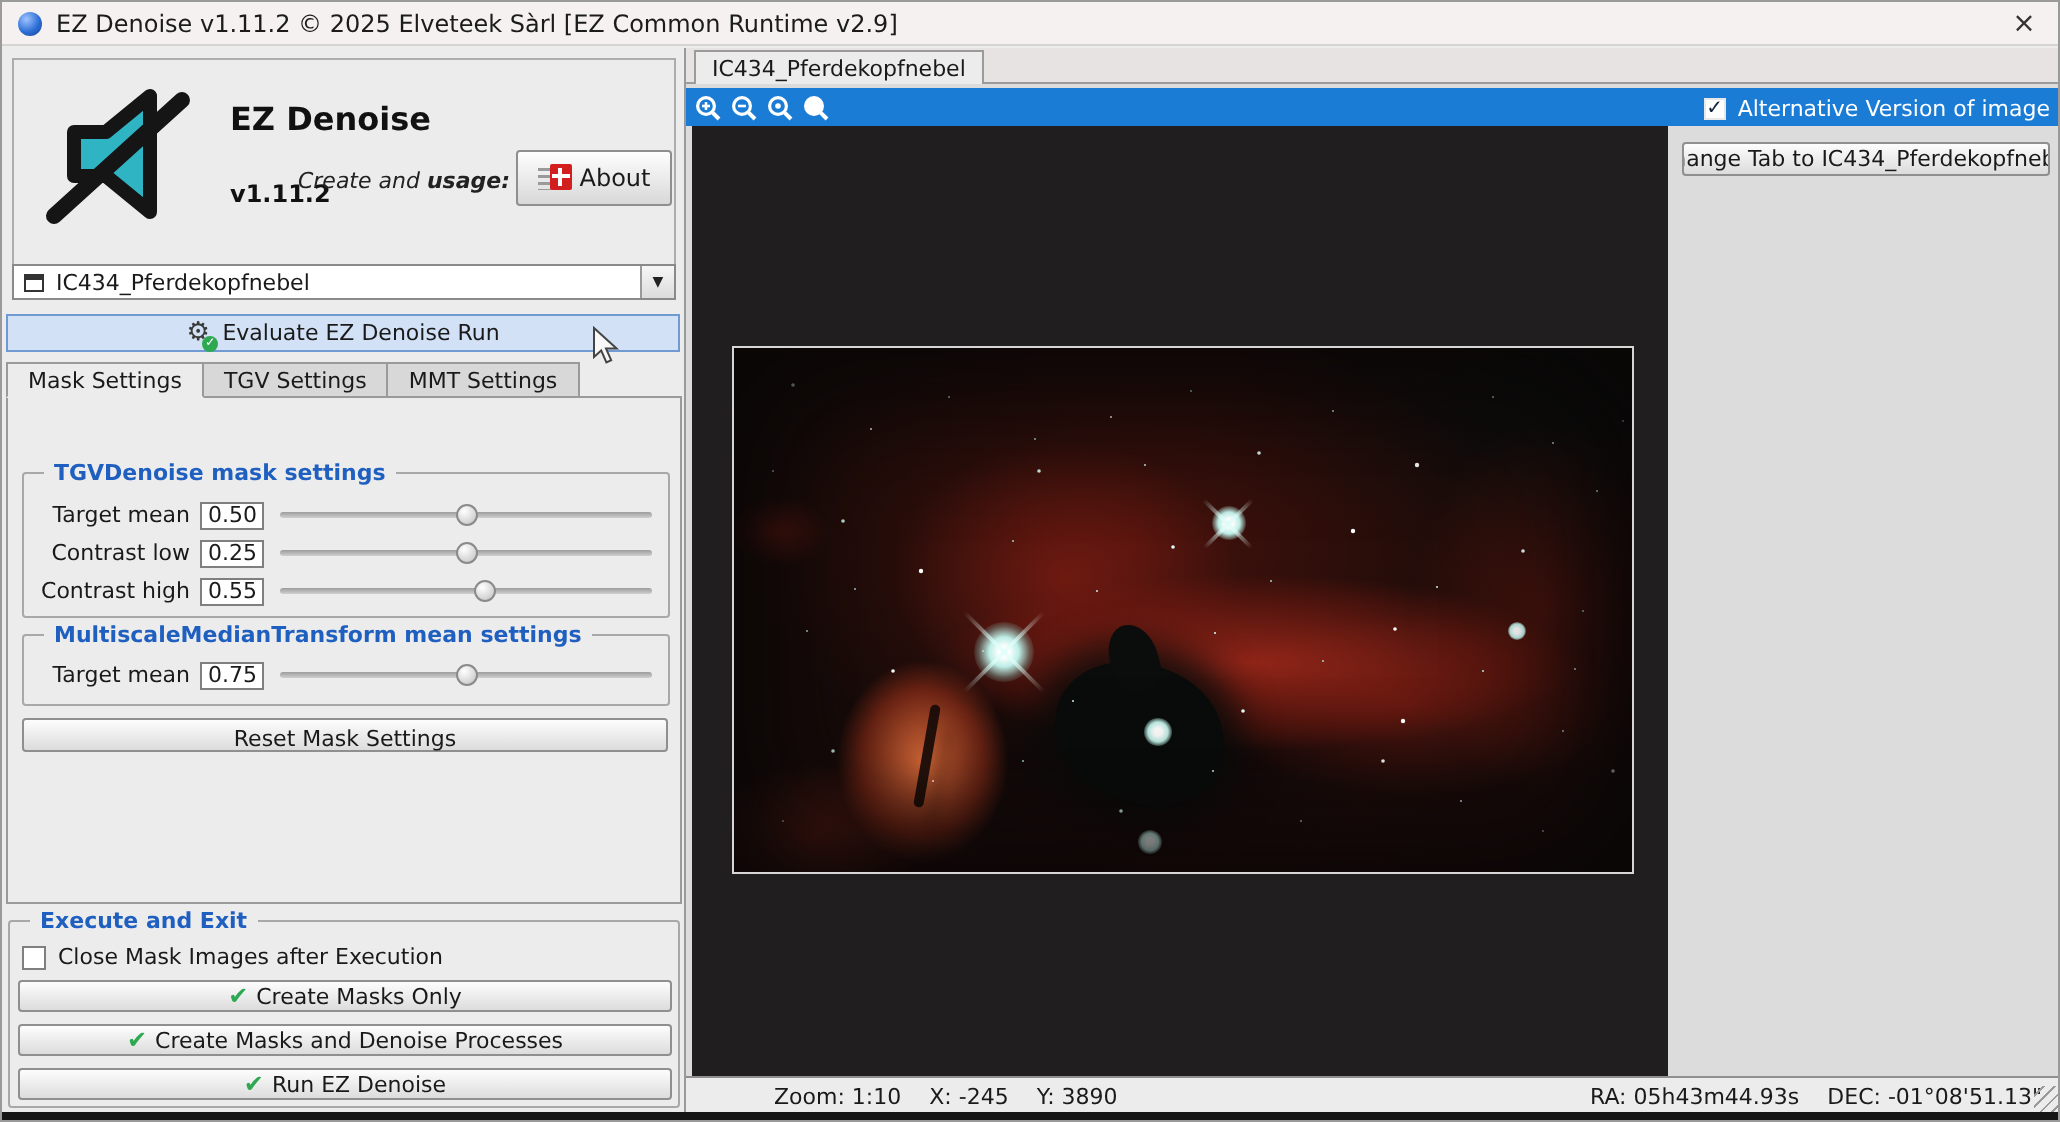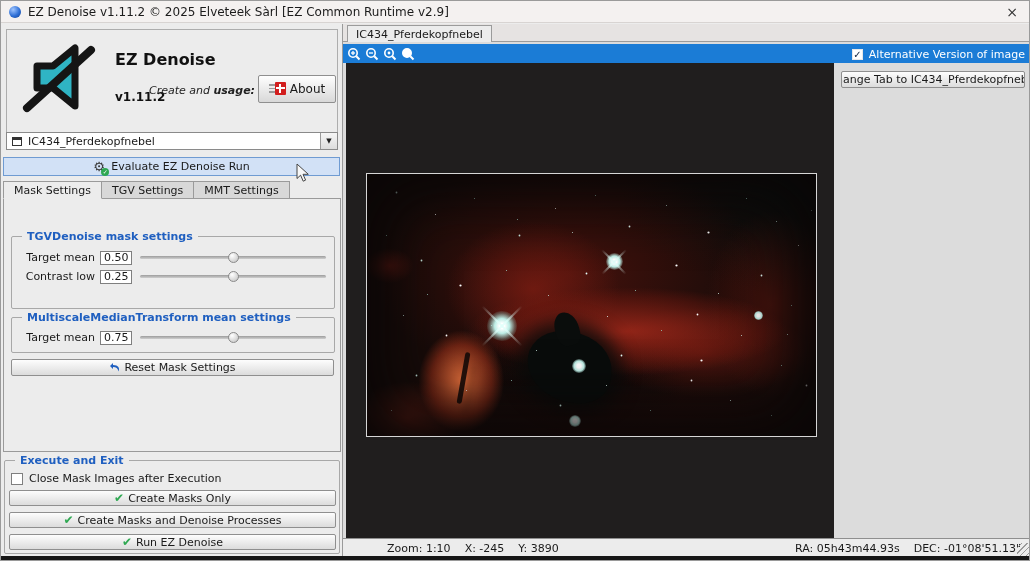--- a/index.html
+++ b/index.html
@@ -64,21 +64,21 @@
   .srow-input { width:32px; height:14px; background:#fff; border:1px solid #7f7f7f;
     display:flex; align-items:center; padding-left:3px; }
   .slider { position:relative; flex:1; height:15px; margin:0 8px 0 8px; }
   .slider::before { content:""; position:absolute; left:0; right:0; top:6px; height:3px;
     background:linear-gradient(#9c9c9c,#cfcfcf); border-radius:2px; }
   .slider-thumb { position:absolute; top:2px; width:11px; height:11px; border-radius:50%;
     background:radial-gradient(circle at 35% 30%, #ffffff, #cfcfcf 75%, #b5b5b5);
     border:1px solid #8a8a8a; margin-left:-5px; }
   .reset-btn { position:absolute; left:7px; top:160px; width:323px; height:17px;
     background:linear-gradient(#fdfdfd,#dcdcdc); border:1px solid #8f8f8f; border-radius:2px;
-    display:flex; align-items:center; justify-content:center; gap:3px; }
+    display:flex; align-items:center; justify-content:center; gap:3px;flex-direction:column; }
   .exec-group { position:absolute; left:2px; top:436px; width:336px; height:94px;
     border:1px solid #a8a8a8; border-radius:2px; }
   .chk-row { position:absolute; left:6px; top:11px; display:flex; align-items:center; gap:6px; }
   .chk-box { width:12px; height:12px; background:#fff; border:1px solid #7f7f7f;
     font-size:10px; line-height:11px; text-align:center; color:#1a2a4a; }
   .exec-btn { position:absolute; left:4px; width:327px; height:16px;
     background:linear-gradient(#fdfdfd,#dcdcdc); border:1px solid #8f8f8f; border-radius:2px;
     display:flex; align-items:center; justify-content:center; gap:4px; }
   .check-green { color:#2fa852; font-size:12px; line-height:12px; }
   
@@ -213,20 +213,27 @@
             <span class="slider-thumb" style="left: 50%;"></span>
           </span>
         </div>
         <div class="srow" style="top:32px;">
           <span class="srow-label">Contrast low</span>
           <span class="srow-input">0.25</span>
           <span class="slider">
             <span class="slider-thumb" style="left: 50%;"></span>
           </span>
         </div>
+        <div class="srow" style="top:51px;">
+          <span class="srow-label">Contrast high</span>
+          <span class="srow-input">0.55</span>
+          <span class="slider">
+            <span class="slider-thumb" style="left: 55%;"></span>
+          </span>
+        </div>
       </div>
 
       <div class="group" style="left:7px; top:118px; width:324px; height:36px;">
         <span class="group-legend">MultiscaleMedianTransform mean settings</span>
         <div class="srow" style="top:12px;">
           <span class="srow-label">Target mean</span>
           <span class="srow-input">0.75</span>
           <span class="slider">
             <span class="slider-thumb" style="left: 50%;"></span>
           </span>

